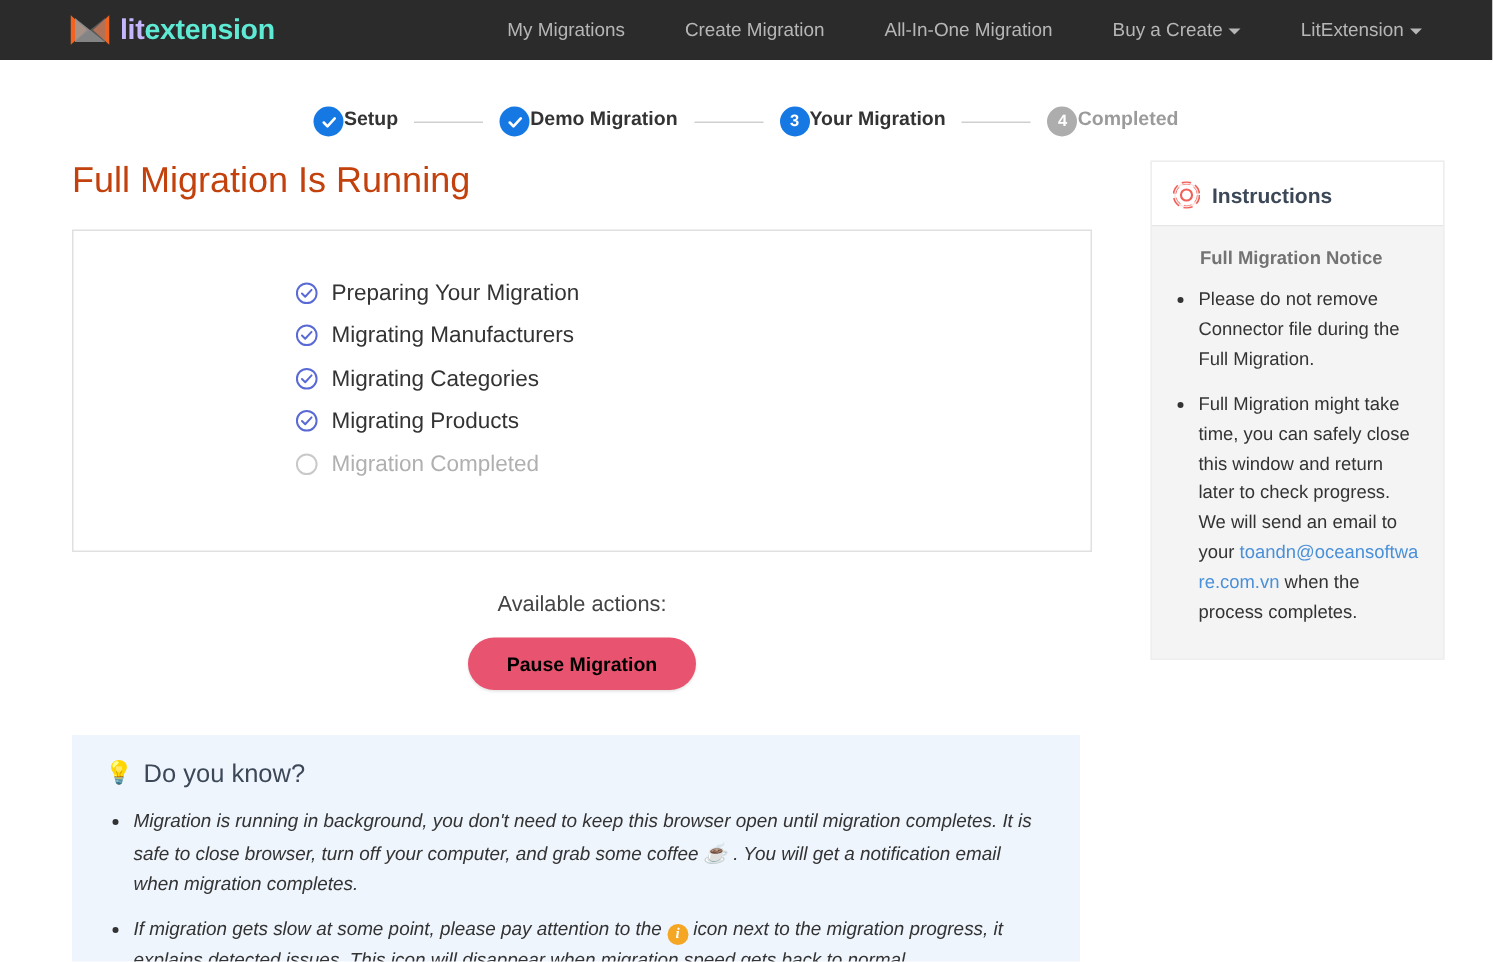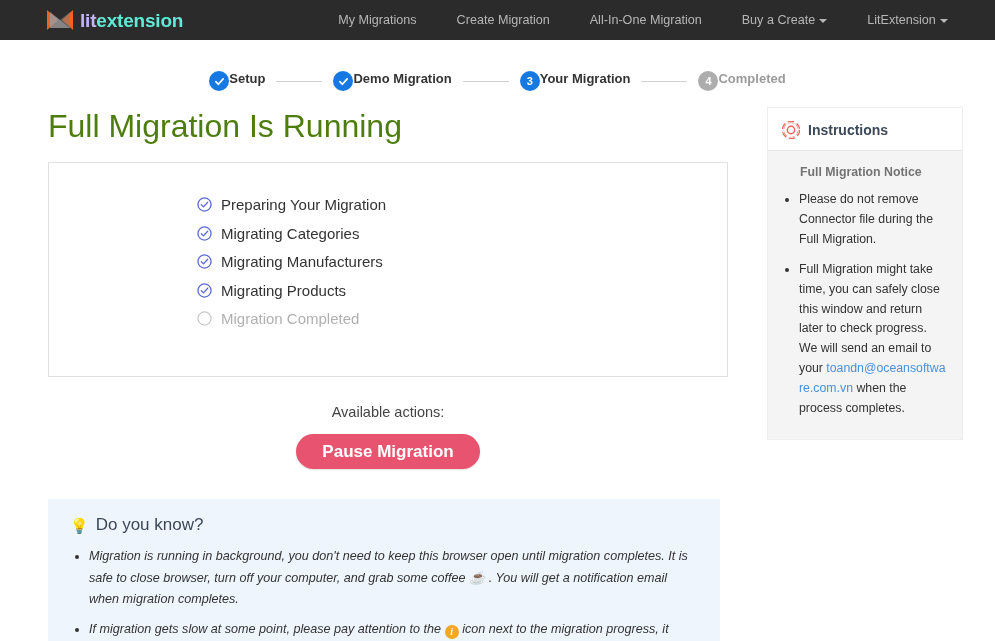--- a/index.html
+++ b/index.html
@@ -93,23 +93,23 @@
   .content-wrap {
     display: flex;
     align-items: flex-start;
     padding: 0 40px;
     margin-top: 16px;
   }
   .main-col { width: 680px; flex: 0 0 680px; margin-left: 8px; }
   .side-col { width: 196px; flex: 0 0 196px; margin-left: 39px; }
 
   .page-title {
-    font-size: 32px;
+    font-size: 24px;
     font-weight: normal;
-    color: #4d7c0f;
+    color: #c2410c;
     margin: 0 0 17px 0;
     line-height: 1.2;
   }
 
   
   .task-card {
     border: 1px solid #e0e0e0;
     background: #fff;
     padding: 27px 0 24px 0;
     min-height: 215px;
@@ -127,27 +127,27 @@
   .task-text { color: #333; font-size: 15px; }
   .task-item.pending .task-text { color: #b0b0b0; }
 
   
   .actions { text-align: center; margin-top: 27px; }
   .actions-label { font-size: 14.5px; color: #444; }
   .btn-pause {
     display: inline-block;
     margin-top: 14px;
     background: #e8546f;
-    color: #ffffff;
+    color: #000000;
     border: none;
     border-radius: 18px;
     padding: 0 26px;
     height: 35px;
     line-height: 35px;
-    font-size: 17px;
+    font-size: 13px;
     font-weight: bold;
     font-family: "Liberation Sans", sans-serif;
     cursor: pointer;
     box-shadow: 0 1px 2px rgba(0,0,0,0.12);
   }
 
   
   .dyk {
     margin: 30px 0 0 48px;
     width: 672px;
@@ -293,28 +293,28 @@
               <circle cx="8" cy="8" r="7" fill="none" stroke="#5a6ad4" stroke-width="1.4"></circle>
               <path d="M4.6 8.2 L6.9 10.5 L11.4 5.6" stroke="#5a6ad4" stroke-width="1.4" fill="none" stroke-linecap="round" stroke-linejoin="round"></path>
             </svg>
             <span class="task-text">Preparing Your Migration</span>
           </li>
           <li class="task-item">
             <svg class="task-icon" viewBox="0 0 16 16">
               <circle cx="8" cy="8" r="7" fill="none" stroke="#5a6ad4" stroke-width="1.4"></circle>
               <path d="M4.6 8.2 L6.9 10.5 L11.4 5.6" stroke="#5a6ad4" stroke-width="1.4" fill="none" stroke-linecap="round" stroke-linejoin="round"></path>
             </svg>
-            <span class="task-text">Migrating Categories</span>
+            <span class="task-text">Migrating Manufacturers</span>
           </li>
           <li class="task-item">
             <svg class="task-icon" viewBox="0 0 16 16">
               <circle cx="8" cy="8" r="7" fill="none" stroke="#5a6ad4" stroke-width="1.4"></circle>
               <path d="M4.6 8.2 L6.9 10.5 L11.4 5.6" stroke="#5a6ad4" stroke-width="1.4" fill="none" stroke-linecap="round" stroke-linejoin="round"></path>
             </svg>
-            <span class="task-text">Migrating Manufacturers</span>
+            <span class="task-text">Migrating Categories</span>
           </li>
           <li class="task-item">
             <svg class="task-icon" viewBox="0 0 16 16">
               <circle cx="8" cy="8" r="7" fill="none" stroke="#5a6ad4" stroke-width="1.4"></circle>
               <path d="M4.6 8.2 L6.9 10.5 L11.4 5.6" stroke="#5a6ad4" stroke-width="1.4" fill="none" stroke-linecap="round" stroke-linejoin="round"></path>
             </svg>
             <span class="task-text">Migrating Products</span>
           </li>
           <li class="task-item pending">
             <svg class="task-icon" viewBox="0 0 16 16">

